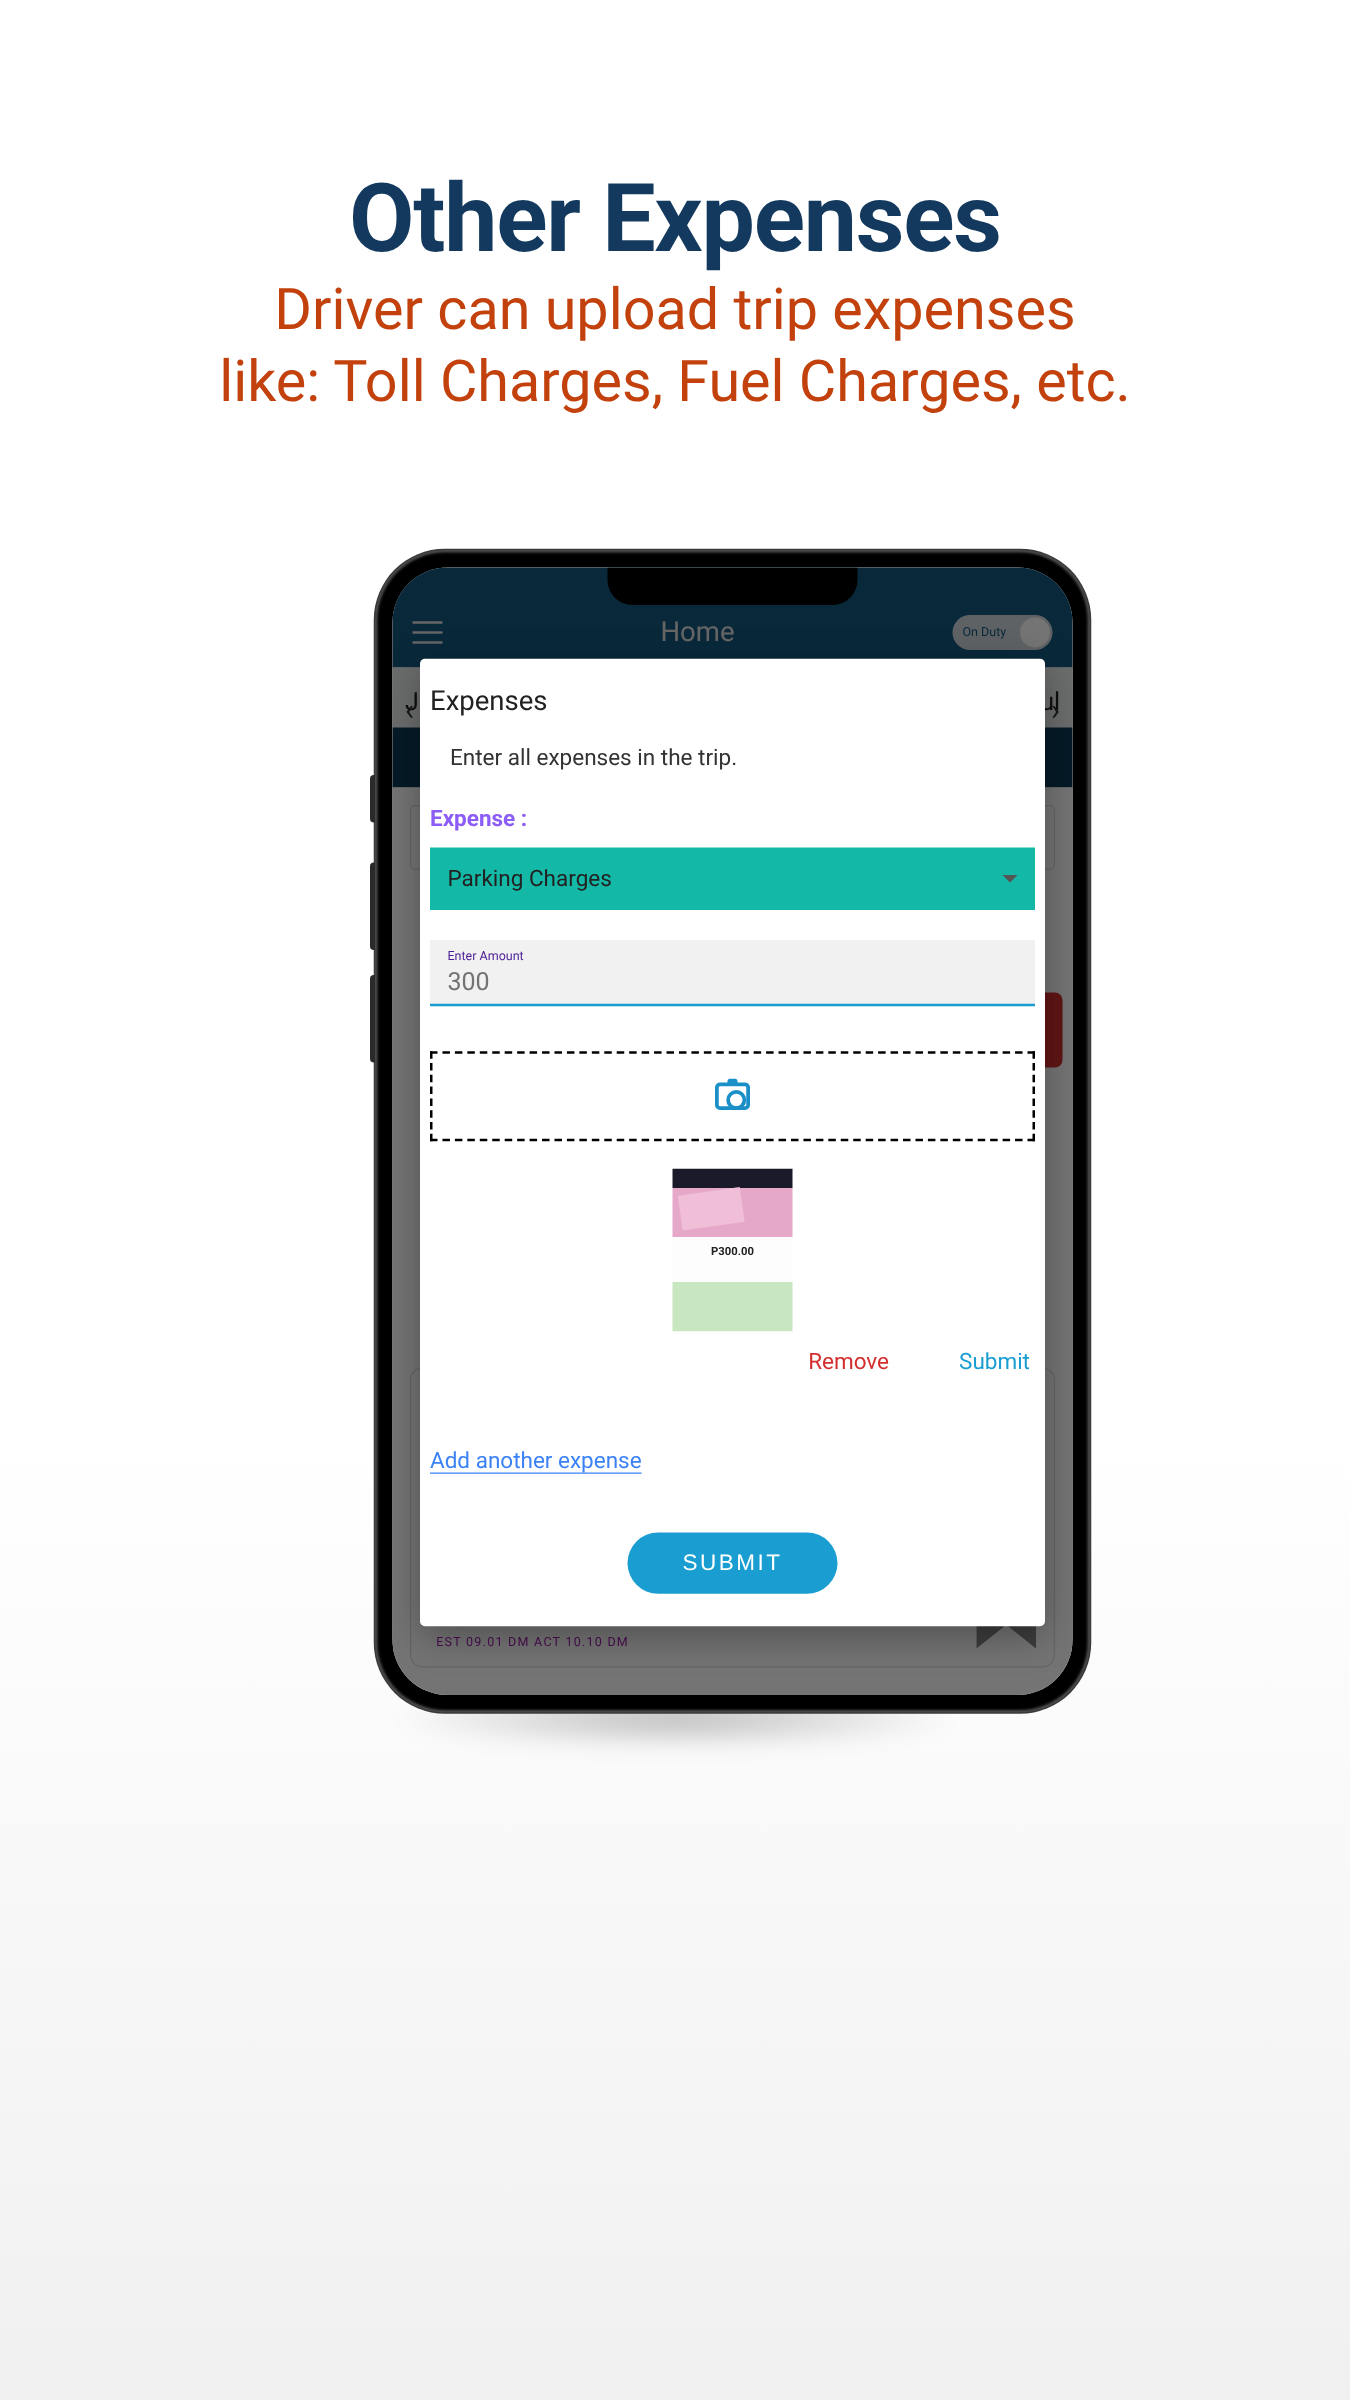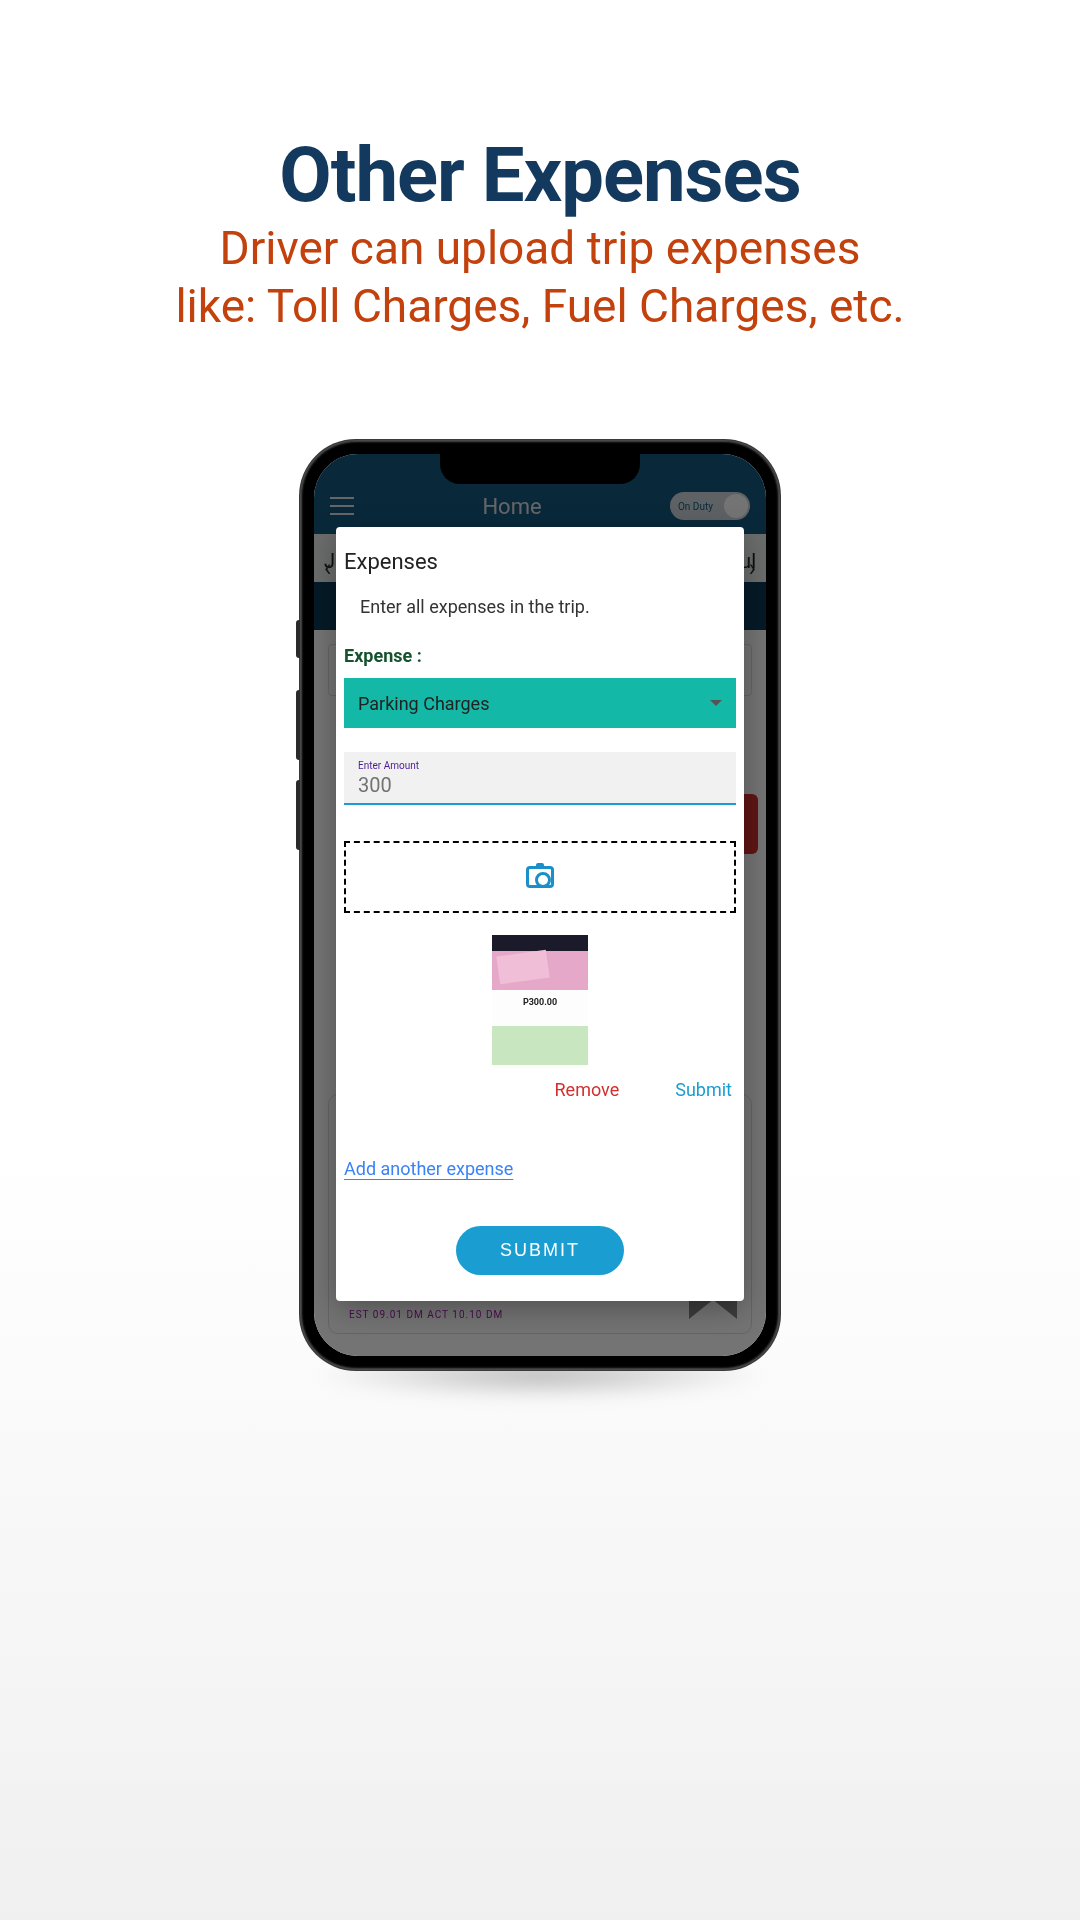--- a/index.html
+++ b/index.html
@@ -41,21 +41,21 @@
     left: 50%;
     transform: translateX(-50%);
     width: 460px;
     height: 50px;
     background: radial-gradient(ellipse, rgba(0,0,0,0.25) 0%, rgba(0,0,0,0) 70%);
     border-radius: 50%;
     filter: blur(8px);
   }
   .phone {
     position: relative;
-    width: 480px;
+    width: 572px;
     height: 930px;
     background: #000;
     border-radius: 56px;
     padding: 14px;
     box-shadow: inset 0 0 2px 2px rgba(255,255,255,0.3), 0 0 0 1px #3a3a3a;
   }
   .side-btn {
     position: absolute;
     left: -4px;
     width: 4px;
@@ -217,21 +217,21 @@
   }
   .modal .sub {
     font-size: 18px;
     color: #333;
     margin-bottom: 28px;
     margin-left: 16px;
   }
   .lbl {
     font-size: 18px;
     font-weight: 700;
-    color: #14532d;
+    color: #8b5cf6;
     margin-bottom: 12px;
   }
   .dropdown {
     background: #14b8a6;
     height: 50px;
     display: flex;
     align-items: center;
     justify-content: space-between;
     padding: 0 14px;
     font-size: 18px;

